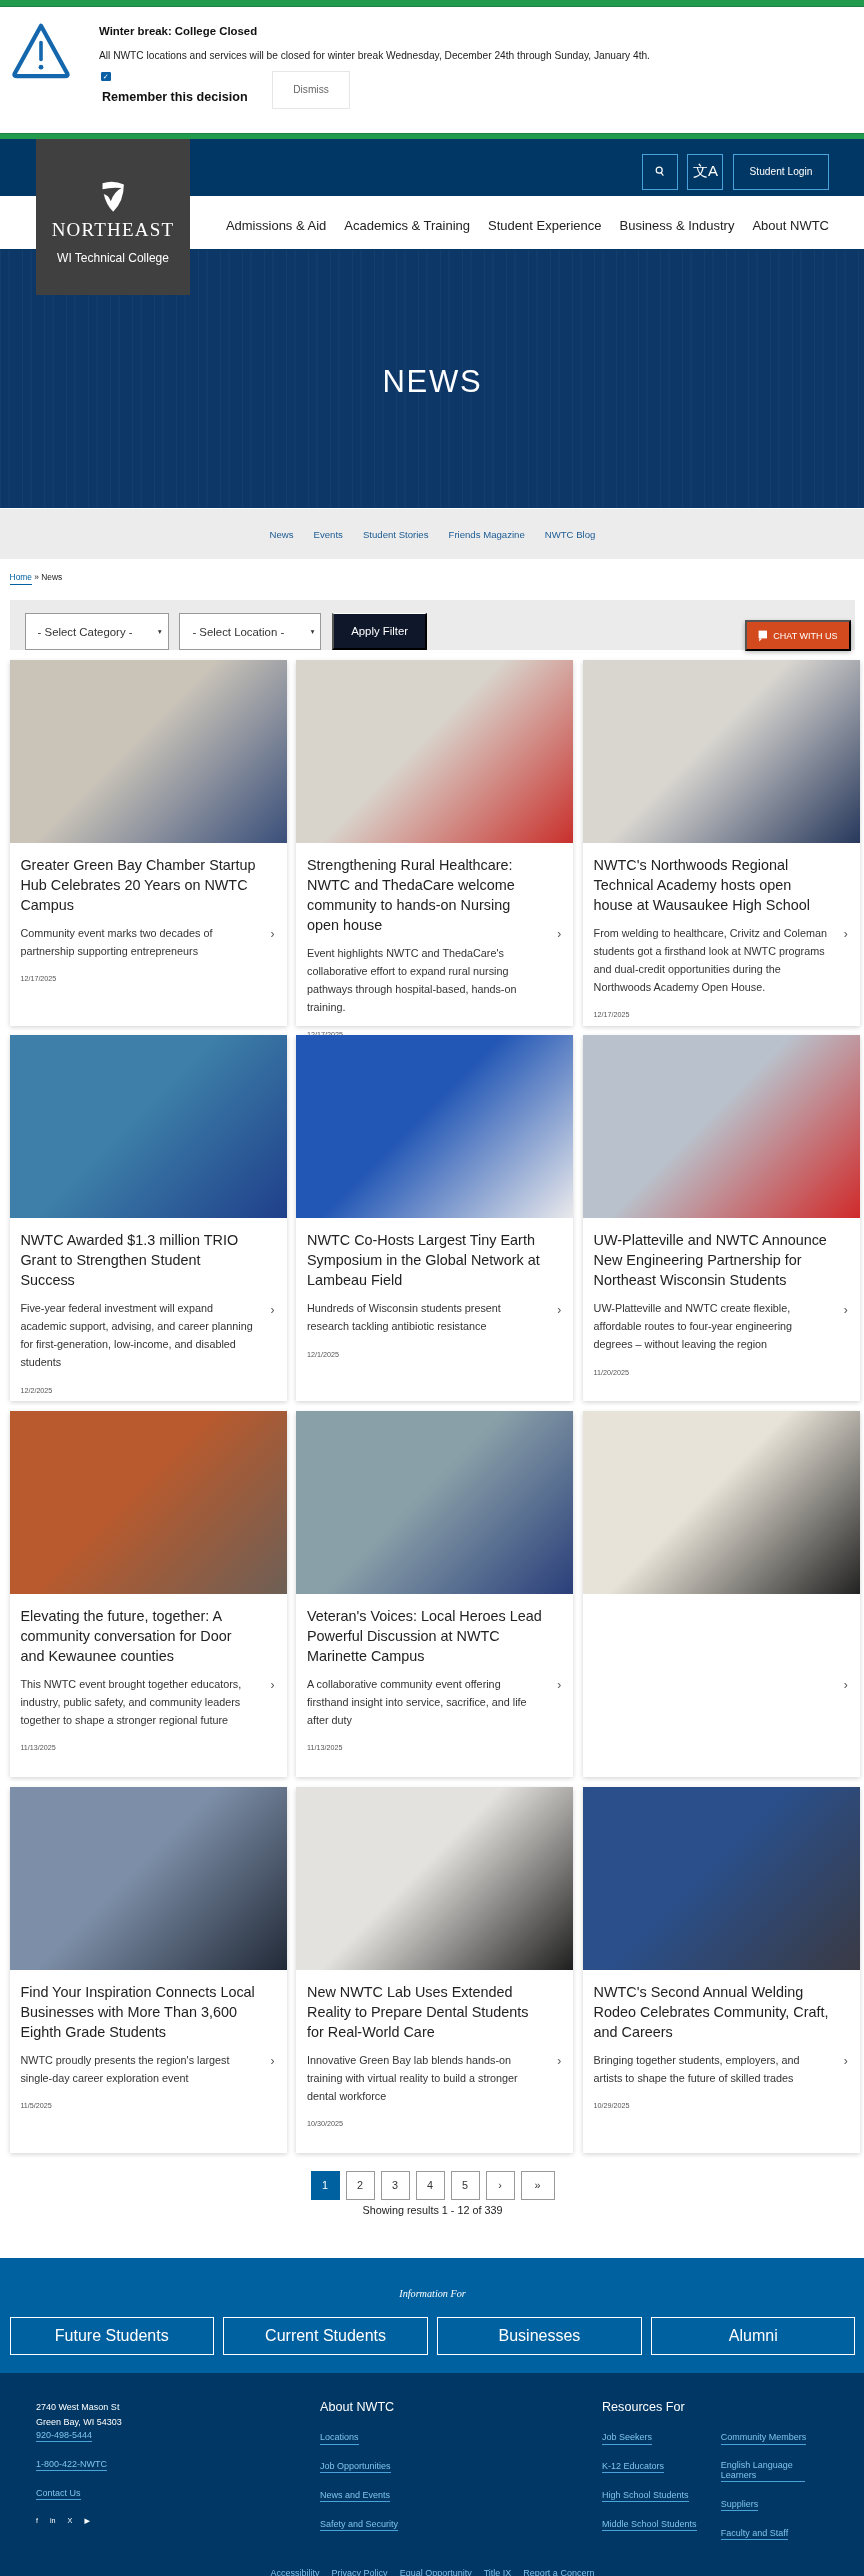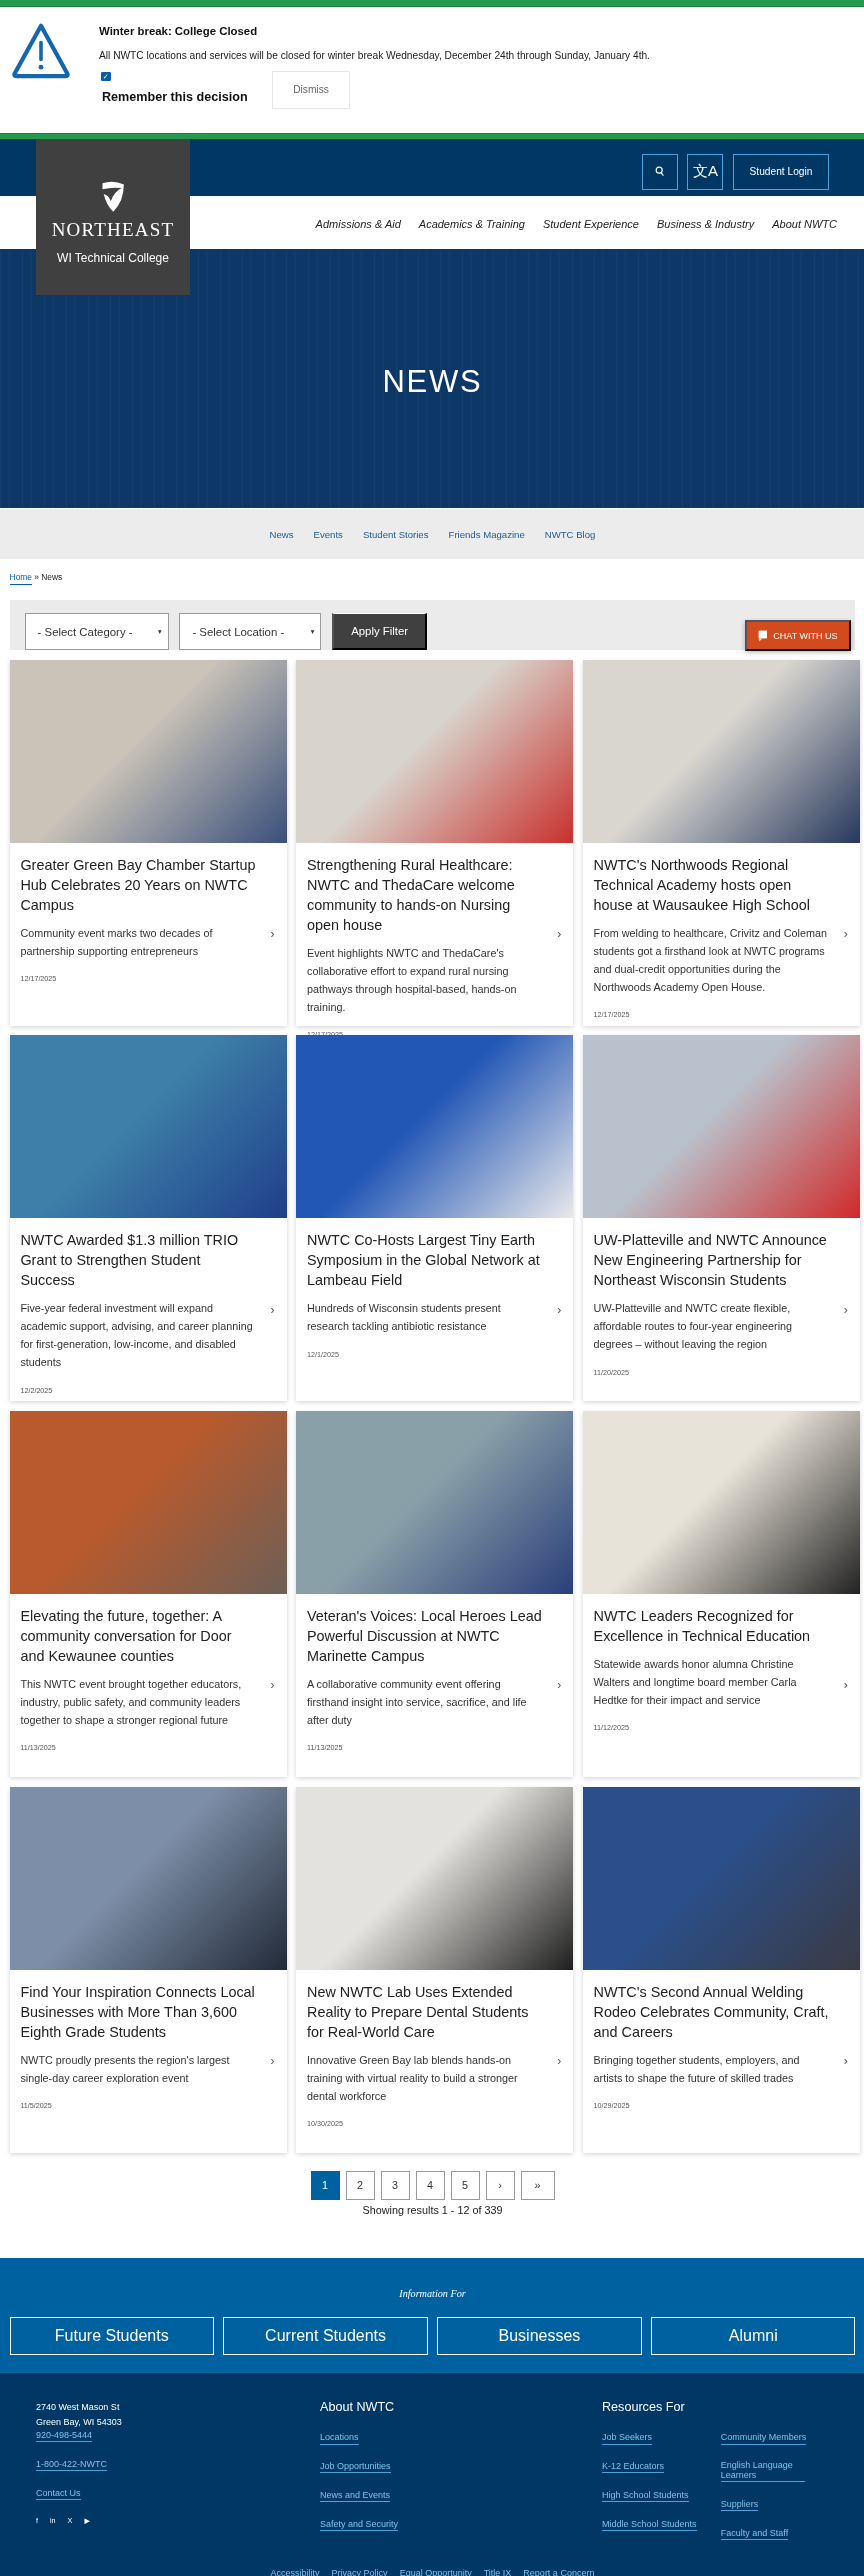--- a/index.html
+++ b/index.html
@@ -22,39 +22,39 @@
   .header-top { height: 57px; background: #003764; }
   .header-nav { height: 54px; background: #fff; border-bottom: 1.8px solid #003764; }
   .logo { position: absolute; left: 36px; top: 0; width: 154px; height: 156px; background: #404040; z-index: 5; display: flex; flex-direction: column; align-items: center; justify-content: center; color: #fff; padding-top: 12px; }
   .logo-shield { width: 26.4px; height: 32px; }
   .logo-name { font-family: "Liberation Serif", "DejaVu Serif", serif; font-size: 19px; letter-spacing: 1.2px; margin-top: 6px; }
   .logo-sub { font-size: 12px; margin-top: 10px; }
   .top-btns { position: absolute; right: 36px; top: 14.4px; display: flex; gap: 9.6px; }
   .top-btn { height: 36px; border: 1.2px solid #4ba3db; color: #fff; display: flex; align-items: center; justify-content: center; font-size: 10.2px; }
   .top-btn.sq { width: 36px; }
   .top-btn.login { width: 96px; }
-  .main-nav { position: absolute; right: 28px; top: 79px; display: flex; gap: 18px; font-size: 11px; color: #222; font-style: italic; }
+  .main-nav { position: absolute; right: 36px; top: 79px; display: flex; gap: 18px; font-size: 13px; color: #222; }
 
   
   .hero { height: 258px; background: #0c3767; position: relative; overflow: hidden; display: flex; align-items: center; justify-content: center; }
   .hero::before { content: ""; position: absolute; inset: 0; background: repeating-linear-gradient(90deg, rgba(255,255,255,0.035) 0 1.2px, transparent 1.2px 8.4px, rgba(255,255,255,0.02) 8.4px 9.6px, transparent 9.6px 22px); }
   .hero-title { position: relative; color: #fff; font-size: 31px; letter-spacing: 1.8px; font-family: "Liberation Sans", sans-serif; font-weight: normal; margin-top: 6px; }
 
   
   .subnav { height: 51px; background: #ececec; display: flex; align-items: center; justify-content: center; gap: 20px; border-top: 1.8px solid #fff; }
   .subnav a { color: #1c5b93; font-size: 9.6px; }
 
   .breadcrumb { padding: 13.2px 0 0 9.6px; font-size: 8.4px; height: 41px; }
   .breadcrumb .home { color: #0061a0; border-bottom: 1.2px solid #0061a0; padding-bottom: 1.2px; }
 
   
   .filter { margin: 0 9.6px; height: 50px; background: #ebebeb; position: relative; display: flex; align-items: flex-end; padding-left: 15px; gap: 10.8px; }
   .select { width: 144px; height: 37px; background: #fff; border: 1.2px solid #9a9a9a; display: flex; align-items: center; justify-content: space-between; padding: 0 6px 0 12px; font-size: 11.4px; color: #333; }
   .select.loc { width: 142px; }
-  .apply { width: 95px; height: 37px; background: #404040; color: #fff; font-size: 11.4px; display: flex; align-items: center; justify-content: center; border-top: 1.8px solid #fff; }
+  .apply { width: 95px; height: 37px; background: #0f172a; color: #fff; font-size: 11.4px; display: flex; align-items: center; justify-content: center; border-top: 1.8px solid #fff; }
   .chat { position: absolute; right: 4.8px; top: 20px; width: 106px; height: 31px; background: #d24a1d; color: #fff; font-size: 9px; display: flex; align-items: center; justify-content: center; gap: 6px; box-shadow: 0 2.4px 4.8px rgba(0,0,0,0.3); }
 
   
   .grid { display: grid; grid-template-columns: repeat(3, 277px); column-gap: 9.6px; row-gap: 9.6px; padding: 9.6px 9.6px 0 9.6px; }
   .card { background: #fff; box-shadow: 0 2.4px 4.8px rgba(0,0,0,0.18); position: relative; height: 366px; }
   .card-img { width: 100%; height: 183px; display: block; }
   .card-body { padding: 12px 29px 12px 10.8px; position: relative; }
   .card-title { font-size: 14.4px; line-height: 20px; color: #222; font-weight: normal; }
   .card-desc { font-size: 10.8px; line-height: 18px; color: #333; margin-top: 9px; }
   .card-date { font-size: 7.2px; color: #555; margin-top: 14.4px; }
@@ -238,25 +238,20 @@
       <div class="card-img" style="background:linear-gradient(135deg,#8aa0a8 0%,#8aa0a8 45%,#2a3f7a 100%)"></div>
       <div class="card-body">
         <h3 class="card-title">Veteran's Voices: Local Heroes Lead Powerful Discussion at NWTC Marinette Campus</h3>
         <p class="card-desc">A collaborative community event offering firsthand insight into service, sacrifice, and life after duty</p>
         <div class="card-date">11/13/2025</div>
       </div>
       <span class="card-chevron">›</span>
     </a>
     <a class="card">
       <div class="card-img" style="background:linear-gradient(135deg,#e8e3d8 0%,#e8e3d8 45%,#222222 100%)"></div>
-      <div class="card-body">
-        <h3 class="card-title">NWTC Leaders Recognized for Excellence in Technical Education</h3>
-        <p class="card-desc">Statewide awards honor alumna Christine Walters and longtime board member Carla Hedtke for their impact and service</p>
-        <div class="card-date">11/12/2025</div>
-      </div>
       <span class="card-chevron">›</span>
     </a>
     <a class="card">
       <div class="card-img" style="background:linear-gradient(135deg,#7d8fa8 0%,#7d8fa8 45%,#222a38 100%)"></div>
       <div class="card-body">
         <h3 class="card-title">Find Your Inspiration Connects Local Businesses with More Than 3,600 Eighth Grade Students</h3>
         <p class="card-desc">NWTC proudly presents the region's largest single-day career exploration event</p>
         <div class="card-date">11/5/2025</div>
       </div>
       <span class="card-chevron">›</span>

